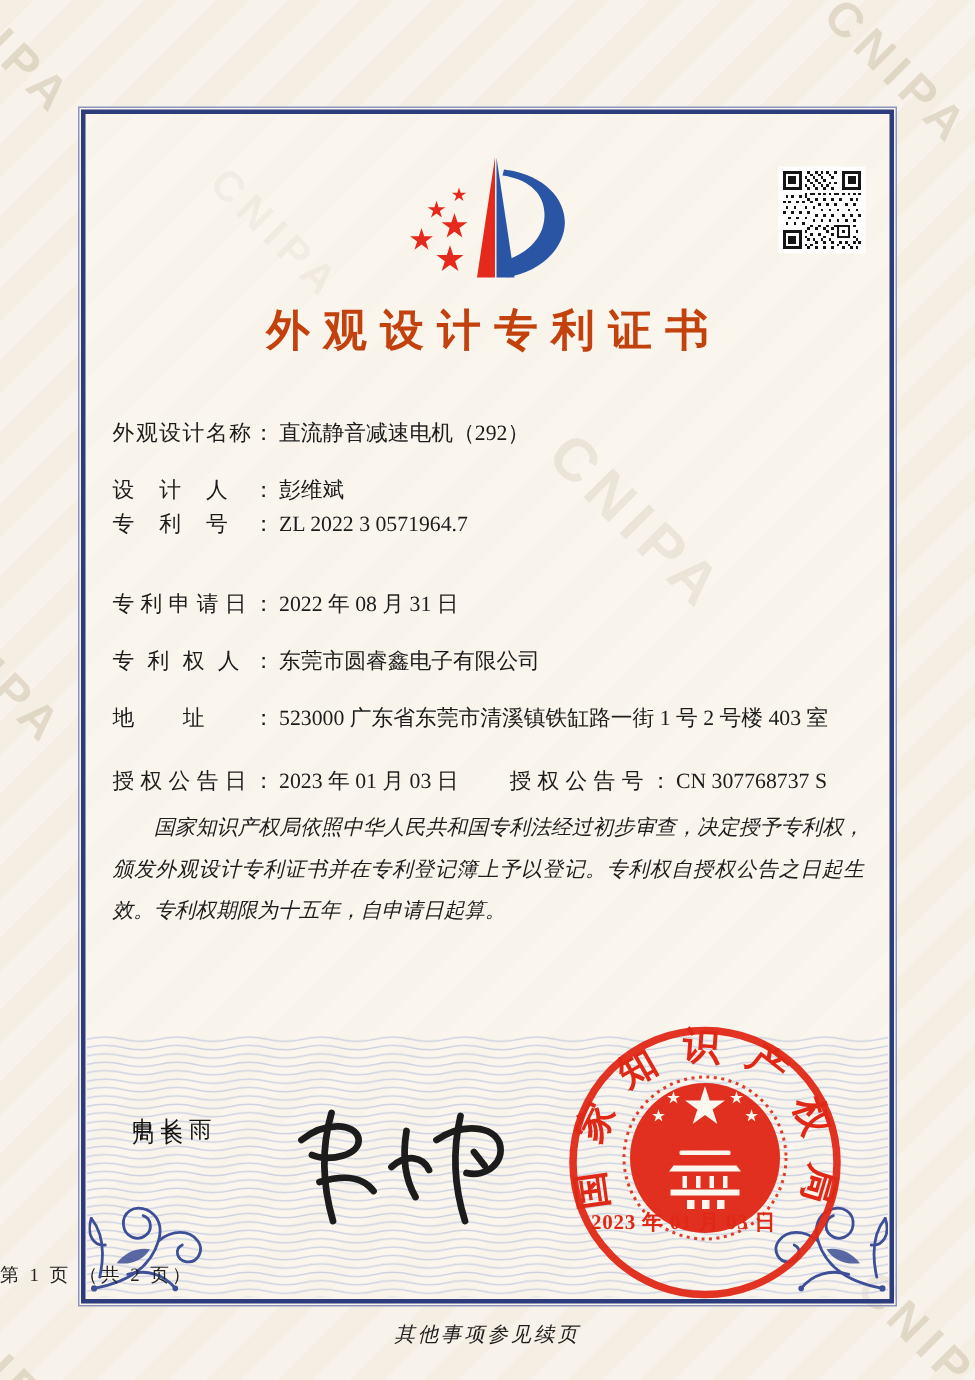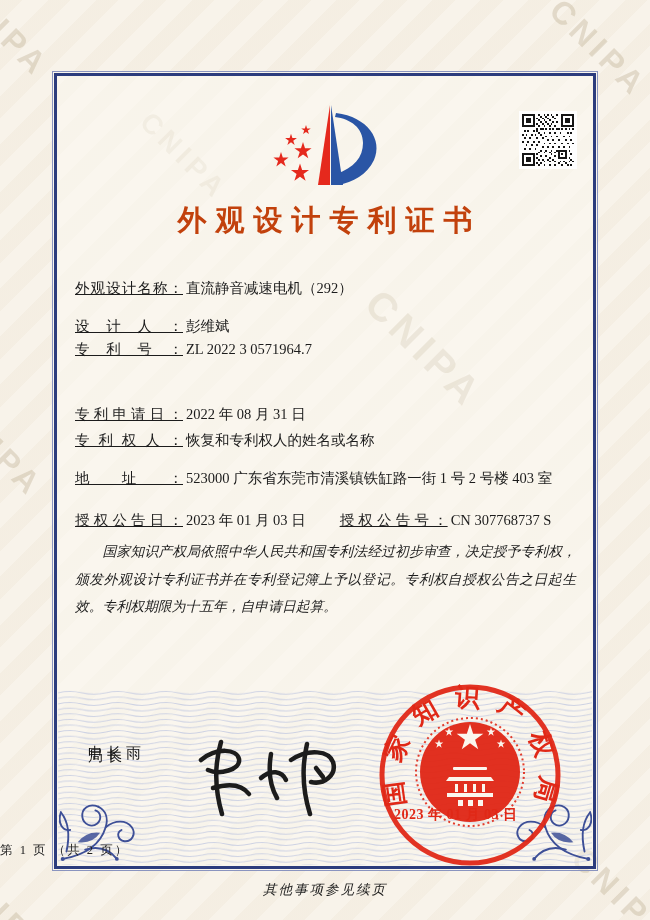--- a/index.html
+++ b/index.html
@@ -34,24 +34,24 @@
   .flourish{position:absolute;z-index:3;}
   .flourish.left{left:59px;top:766px;}
   .flourish.right{left:508px;top:766px;transform:scaleX(-1);}
   
   .certno{position:absolute;left:75px;top:103px;z-index:4;font-size:14.5px;letter-spacing:1.5px;color:#2b2b2b;}
   .logo{position:absolute;left:250px;top:97px;z-index:4;}
   .qr{position:absolute;left:519px;top:111px;z-index:4;background:#fefefe;padding:3px;}
   .title{position:absolute;left:0;top:201px;width:100%;z-index:4;text-align:center;
          font-size:29px;font-weight:700;letter-spacing:9px;text-indent:9px;color:#c2410c;}
   .frow{position:absolute;left:75px;z-index:4;font-size:14.5px;white-space:nowrap;color:#1c1c1c;}
-  .flabel{display:inline-block;width:108px;text-align:justify;text-align-last:justify;text-decoration:underline;}
+  .flabel{display:inline-block;width:108px;text-align:justify;text-align-last:justify;}
   .fval{margin-left:3px;font-weight:500;}
   .g2{margin-left:34px;}
-  .r0{top:279px;} .r1{top:317px;} .r2{top:340px;} .r3{top:405px;}
+  .r0{top:279px;} .r1{top:317px;} .r2{top:340px;} .r3{top:393px;}
   .r4{top:431px;} .r5{top:469px;} .r6{top:511px;}
   .bodytext{position:absolute;left:75px;top:538px;width:501px;z-index:4;
     font-size:13.8px;line-height:27.5px;text-align:justify;color:#1d1d1d;font-style:italic;}
   .bodytext p{margin:0;text-indent:2em;}
   .signer{position:absolute;left:88px;z-index:5;font-family:"Liberation Sans","DejaVu Sans",sans-serif;
     font-size:15px;letter-spacing:4px;color:#151515;}
   .signer.t{top:747px;} .signer.n{top:744px;}
   .autograph{position:absolute;left:183px;top:726px;z-index:5;}
   .seal{position:absolute;left:375px;top:680px;z-index:4;}
   .sealdate{position:absolute;left:394px;top:806px;width:170px;z-index:6;
@@ -145,21 +145,21 @@
   <div class="frow r1">
     <span class="flabel">设计人：</span><span class="fval">彭维斌</span>
   </div>
   <div class="frow r2">
     <span class="flabel">专利号：</span><span class="fval">ZL 2022 3 0571964.7</span>
   </div>
   <div class="frow r3">
     <span class="flabel">专利申请日：</span><span class="fval">2022 年 08 月 31 日</span>
   </div>
   <div class="frow r4">
-    <span class="flabel">专利权人：</span><span class="fval">恢复和专利权人的姓名或名称</span>
+    <span class="flabel">专利权人：</span><span class="fval">东莞市圆睿鑫电子有限公司</span>
   </div>
   <div class="frow r5">
     <span class="flabel">地址：</span><span class="fval">523000 广东省东莞市清溪镇铁缸路一街 1 号 2 号楼 403 室</span>
   </div>
   <div class="frow r6">
     <span class="flabel">授权公告日：</span><span class="fval">2023 年 01 月 03 日</span><span class="flabel g2">授权公告号：</span><span class="fval">CN 307768737 S</span>
   </div>
 
   <div class="bodytext">
     <p>国家知识产权局依照中华人民共和国专利法经过初步审查，决定授予专利权，颁发外观设计专利证书并在专利登记簿上予以登记。专利权自授权公告之日起生效。专利权期限为十五年，自申请日起算。</p>

